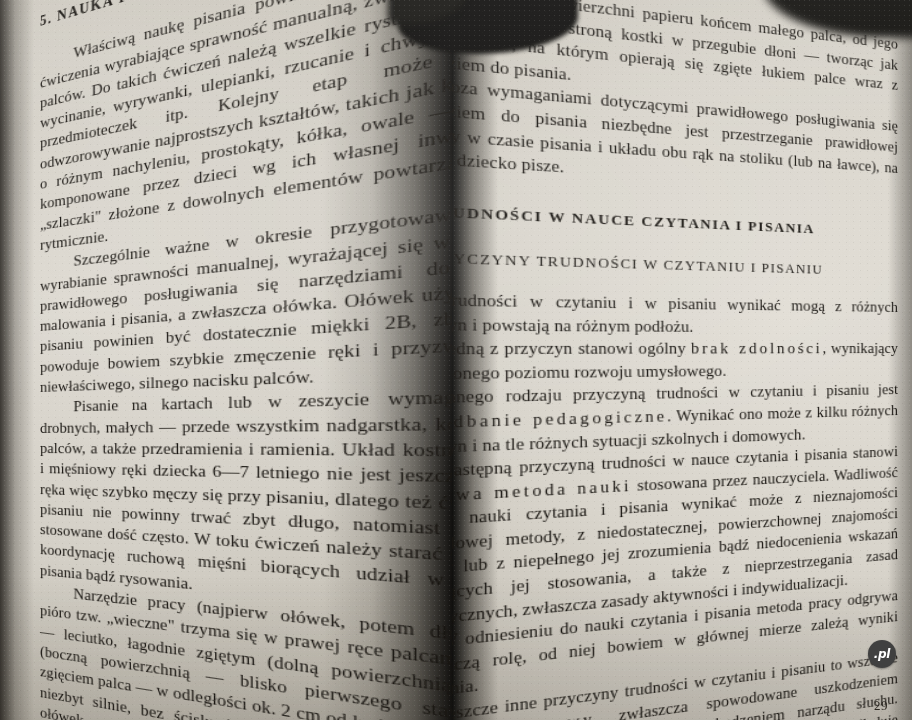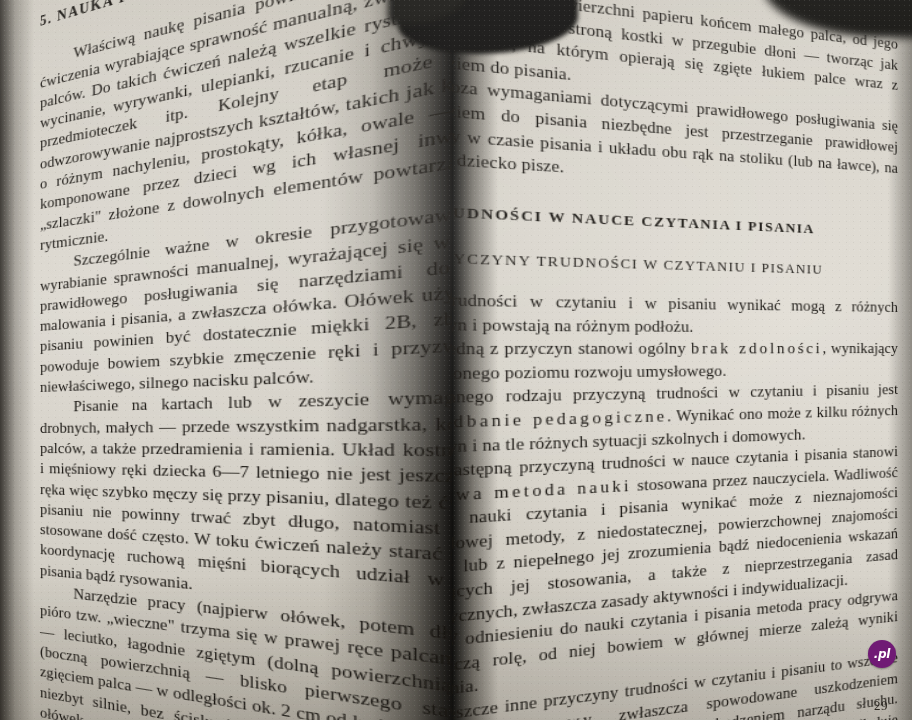--- a/index.html
+++ b/index.html
@@ -216,21 +216,21 @@
     text-shadow:
       0 1px 0 rgba(120,120,120,.55),
       0 2px 3px rgba(60,60,60,.45);
     white-space: nowrap;
   }
   #wm-badge {
     position: absolute;
     right: 0; top: 0;
     width: 28px; height: 28px;
     border-radius: 50%;
-    background: #701a75;
+    background: #404040;
     box-shadow: 0 1px 2px rgba(0,0,0,.35);
   }
   #wm-badge span {
     position: absolute;
     inset: 0;
     display: flex;
     align-items: center;
     justify-content: center;
     font-family: "DejaVu Sans", sans-serif;
     font-style: italic;

